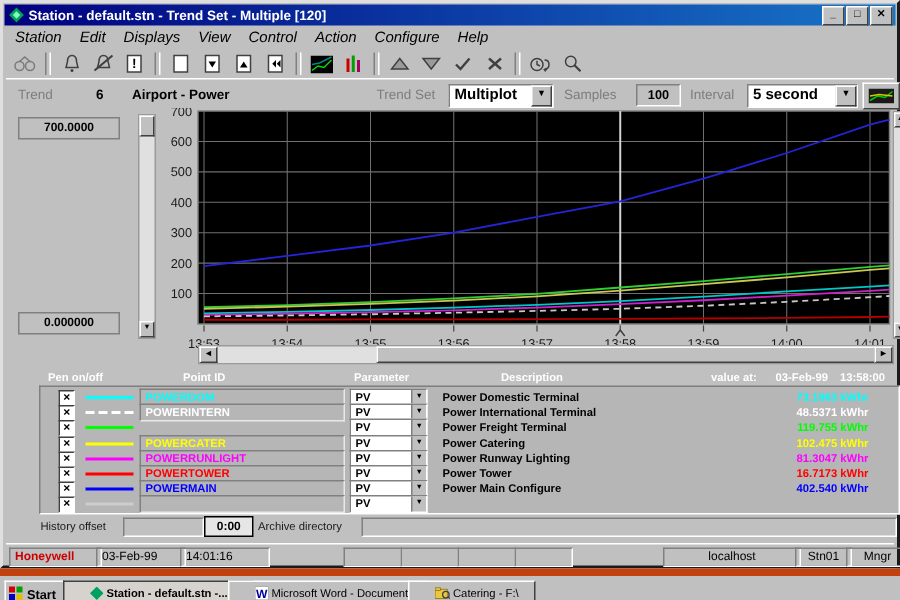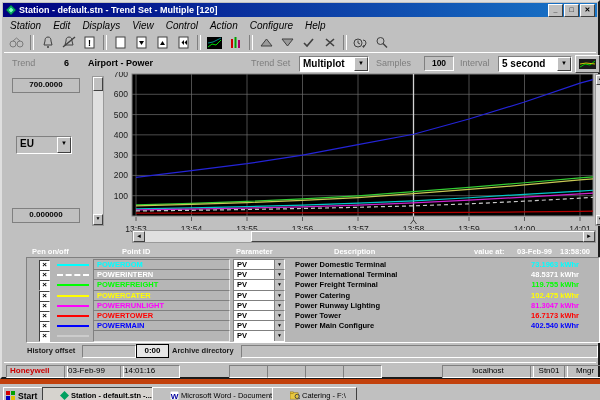--- a/index.html
+++ b/index.html
@@ -65,21 +65,21 @@
           line-height:9px;padding-left:3px;white-space:nowrap;overflow:hidden;}
   .prm{position:absolute;left:206px;top:-1px;width:50px;height:10px;display:flex;background:#fff;
        border:1px solid;border-color:#808080 #fff #fff #808080;}
   .prm .ptext{flex:1;font-size:7.5px;font-weight:bold;color:#000;padding-left:3px;line-height:9px;}
   .prm .pbtn{width:9px;background:#c0c0c0;border-left:1px solid #808080;font-size:5px;line-height:8px;
              text-align:center;color:#000;flex:none;}
   .desc{position:absolute;left:268px;top:0;font-size:7.5px;font-weight:bold;color:#000;white-space:nowrap;}
   .val{position:absolute;left:448px;top:0;width:104px;font-size:7.5px;font-weight:bold;text-align:right;white-space:nowrap;}
   
   .hist{position:absolute;left:2px;top:341px;right:2px;height:16px;}
-  .hist .hlabel{position:absolute;top:3px;font-size:7.5px;font-weight:bold;color:#1a1a1a;white-space:nowrap;}
+  .hist .hlabel{position:absolute;top:3px;font-size:7.5px;font-weight:normal;color:#1a1a1a;white-space:nowrap;}
   .hfield{position:absolute;top:2px;height:11px;background:#c0c0c0;border:1px solid;border-color:#808080 #fff #fff #808080;}
   .htime{position:absolute;top:1px;height:12px;background:#e6e6e6;border:1px solid #000;
          font-size:8px;font-weight:bold;text-align:center;line-height:12px;}
   
   .statusbar{position:absolute;left:2px;top:360px;right:2px;height:15px;border-top:1px solid #fff;}
   .scell{position:absolute;top:2px;height:11px;border:1px solid;border-color:#808080 #fff #fff #808080;
          font-size:8px;line-height:10px;padding:0 3px;white-space:nowrap;overflow:hidden;}
   
   .taskbar{position:absolute;left:0;top:379px;width:600px;height:21px;background:#c0c0c0;border-top:5px solid #c2410c;}
   .start-btn{position:absolute;left:3px;top:3px;width:36px;height:15px;display:flex;align-items:center;
@@ -249,24 +249,20 @@
       <svg width="17" height="10" viewBox="0 0 17 10">
           <rect x="0" y="0" width="17" height="10" fill="#1a1a1a"></rect>
           <polyline points="1,8 6,5 11,6 16,2" fill="none" stroke="#00cc00"></polyline>
           <polyline points="1,5 7,4 16,5" fill="none" stroke="#cccc00"></polyline>
         </svg>
     </div>
   </div>
 
   <div class="chart-area">
     <div class="scale-box" style="top:6px">700.0000</div>
-    <div class="dd" style="left:12px;top:64px;width:54px;height:16px;background:#c0c0c0">
-      <span class="dd-text">EU</span>
-      <span class="dd-btn">▼</span>
-    </div>
     <div class="scale-box" style="top:136px">0.000000</div>
 
     <div class="mini-sb">
       <div class="sb-thumb" style="top:0;height:12px"></div>
       <div class="sb-arrow" style="bottom:0">▼</div>
     </div>
 
     <svg id="chart-svg" style="position:absolute;left:100px;top:0" width="492" height="166">
         <rect x="28" y="2" width="461" height="142" fill="#000000" stroke="#808080" stroke-width="1"></rect>
         <line x1="28" y1="123.71428571428572" x2="489" y2="123.71428571428572" stroke="#6f6f6f" stroke-width="0.7"></line>
@@ -361,21 +357,20 @@
         <div class="prm">
           <span class="ptext">PV</span>
           <span class="pbtn">▼</span>
         </div>
         <span class="desc">Power International Terminal</span>
         <span class="val" style="color: rgb(255, 255, 255);">48.5371 kWhr</span>
       </div>
       <div class="pen-row" style="top: 22.4px;">
         <span class="cb">×</span>
         <span class="pen-line" style="border-top: 2px solid rgb(0, 255, 0);"></span>
-        <div class="pt-box" style="color: rgb(0, 255, 0);">POWERFREIGHT</div>
         <div class="prm">
           <span class="ptext">PV</span>
           <span class="pbtn">▼</span>
         </div>
         <span class="desc">Power Freight Terminal</span>
         <span class="val" style="color: rgb(0, 255, 0);">119.755 kWhr</span>
       </div>
       <div class="pen-row" style="top: 32.6px;">
         <span class="cb">×</span>
         <span class="pen-line" style="border-top: 2px solid rgb(255, 255, 0);"></span>

